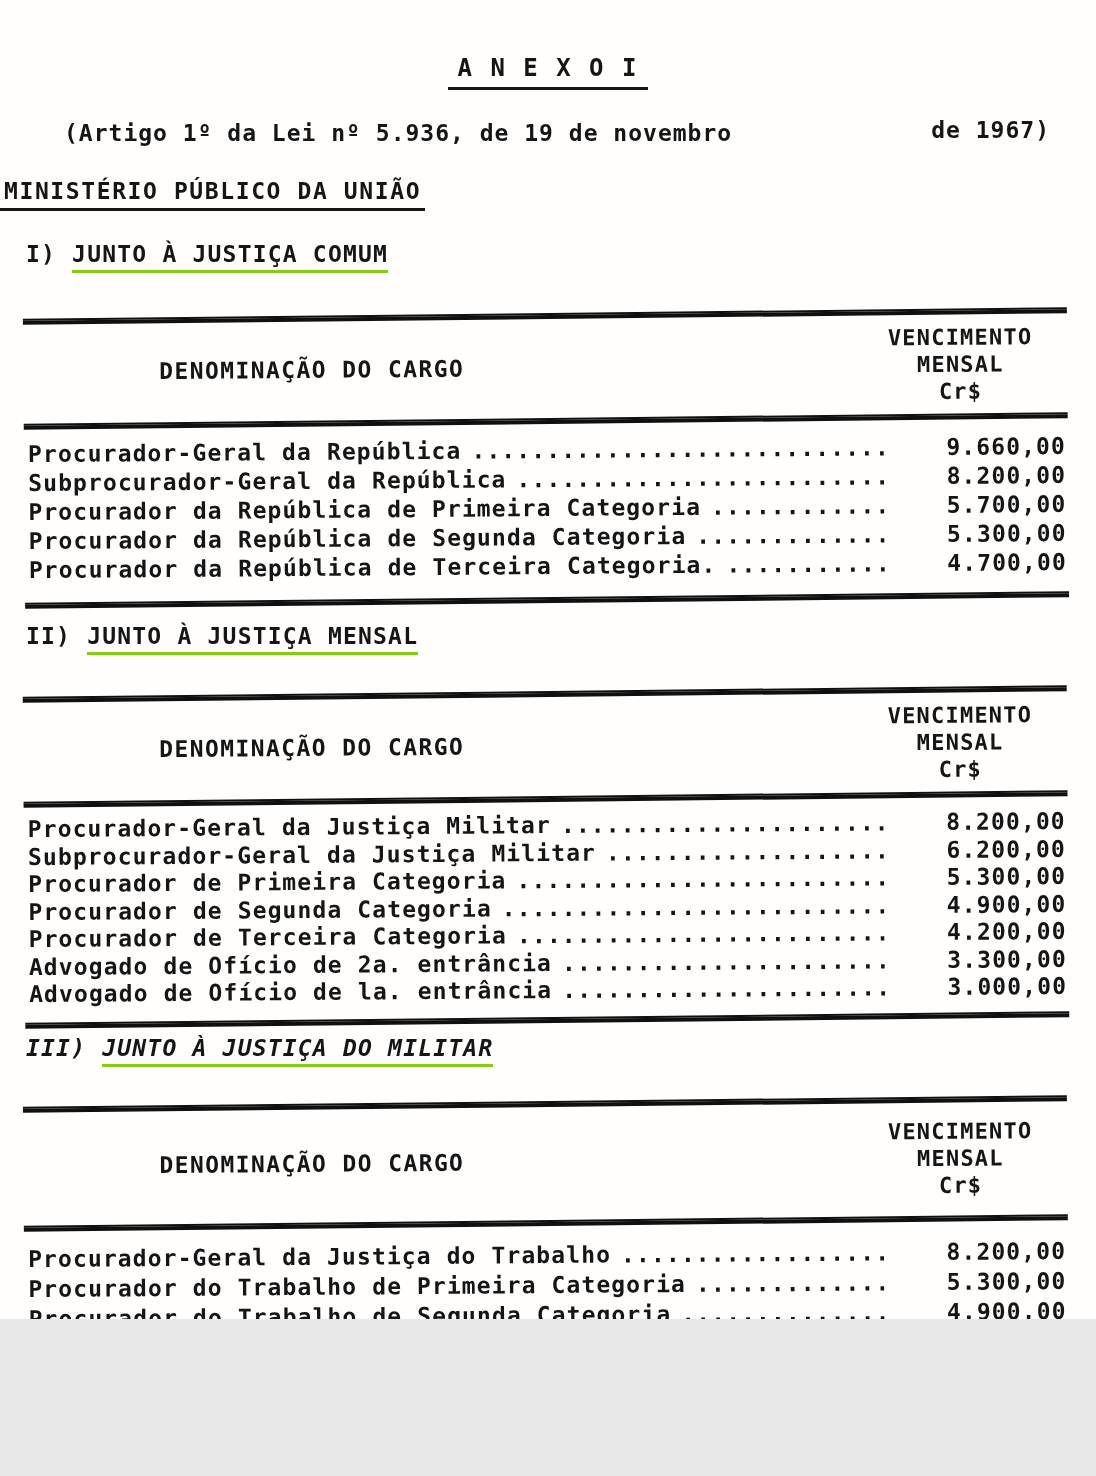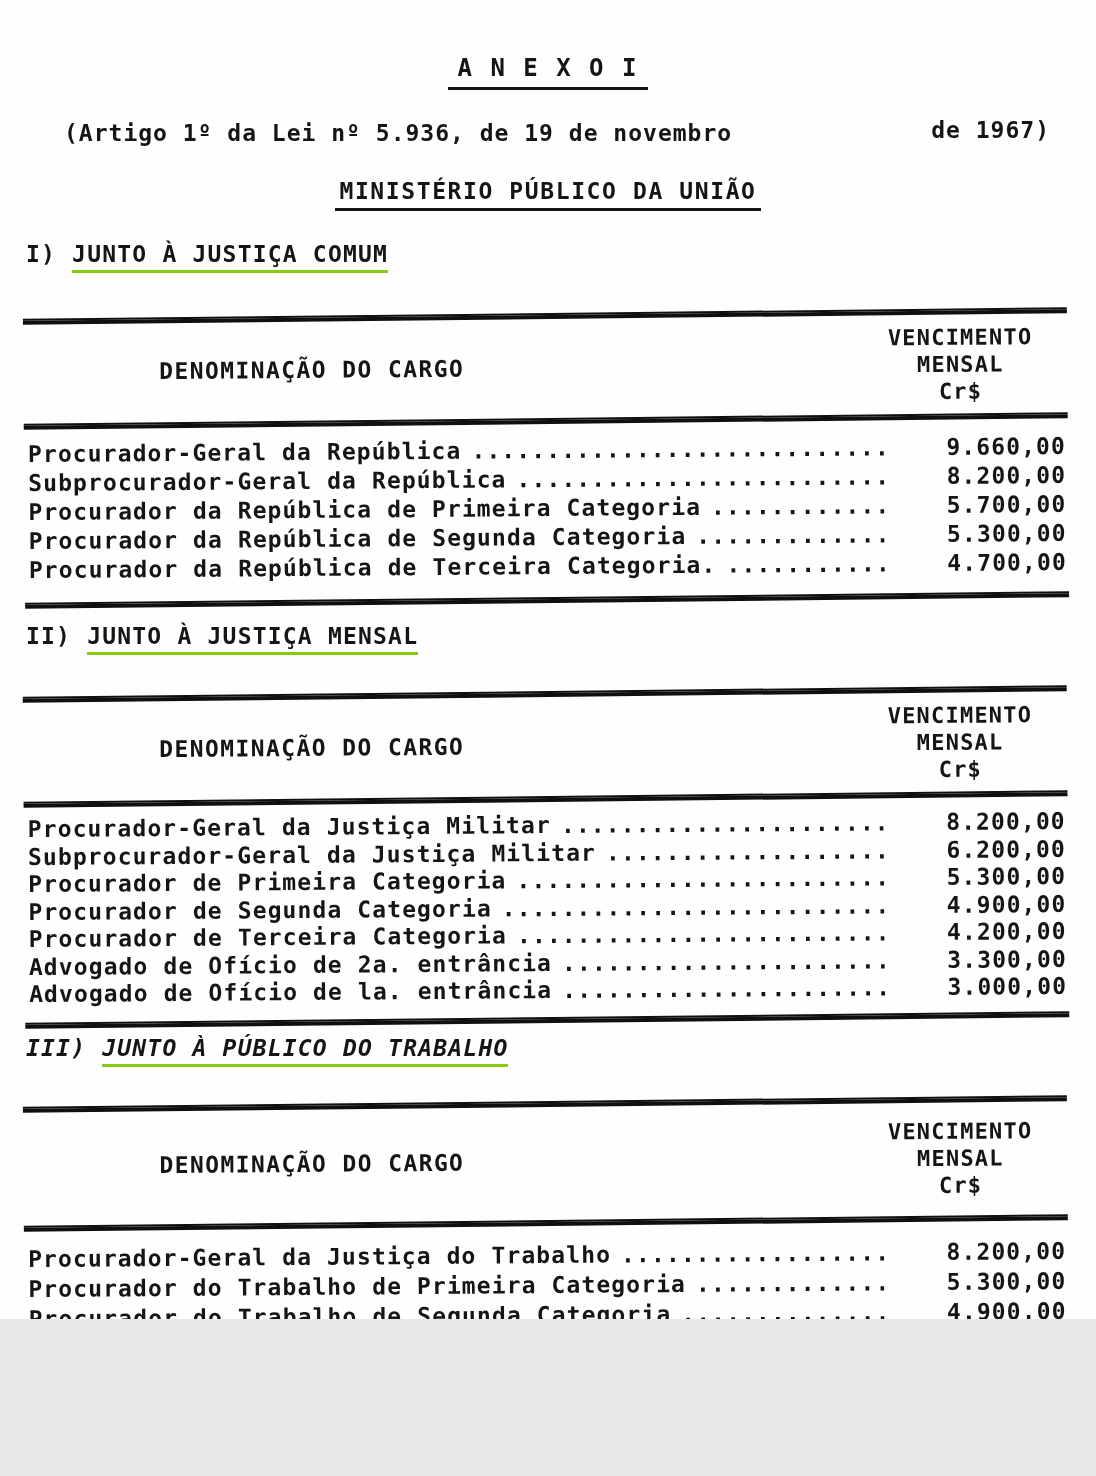--- a/index.html
+++ b/index.html
@@ -30,21 +30,21 @@
     display: flex;
     justify-content: space-between;
     align-items: center;
     padding: 0 46px 0 64px;
     margin-top: 30px;
     font-size: 23px;
     letter-spacing: 1px;
   }
   .law-right { transform: translateY(-3px); }
 
-  .org-wrap { text-align: center; margin-top: 32px; }
+  .org-wrap { margin-top: 32px; }
   .org-title {
     display: inline-block;
     font-size: 23px;
     letter-spacing: 1.6px;
     border-bottom: 3px solid #161616;
     padding: 0 4px 4px 4px;
   }
 
   .sec-head {
     padding-left: 26px;
@@ -238,21 +238,21 @@
         <span class="cargo">Advogado de Ofício de la. entrância</span>
         <span class="leader">..........................................................................................</span>
         <span class="valor">3.000,00</span>
       </div>
     </div>
     <div class="rule"></div>
   </div>
 
   <div class="sec-head sec-head-3">
     <span class="numeral">III)</span>
-    <span class="sec-label">JUNTO À PÚBLICO DO TRABALHO</span>
+    <span class="sec-label">JUNTO À JUSTIÇA DO MILITAR</span>
   </div>
 
   <div class="salary-table t3">
     <div class="rule"></div>
     <div class="table-head">
       <span class="col-cargo">DENOMINAÇÃO DO CARGO</span>
       <span class="col-venc">
         <span style="display:block">VENCIMENTO</span>
         <span style="display:block">MENSAL</span>
         <span style="display:block">Cr$</span>

